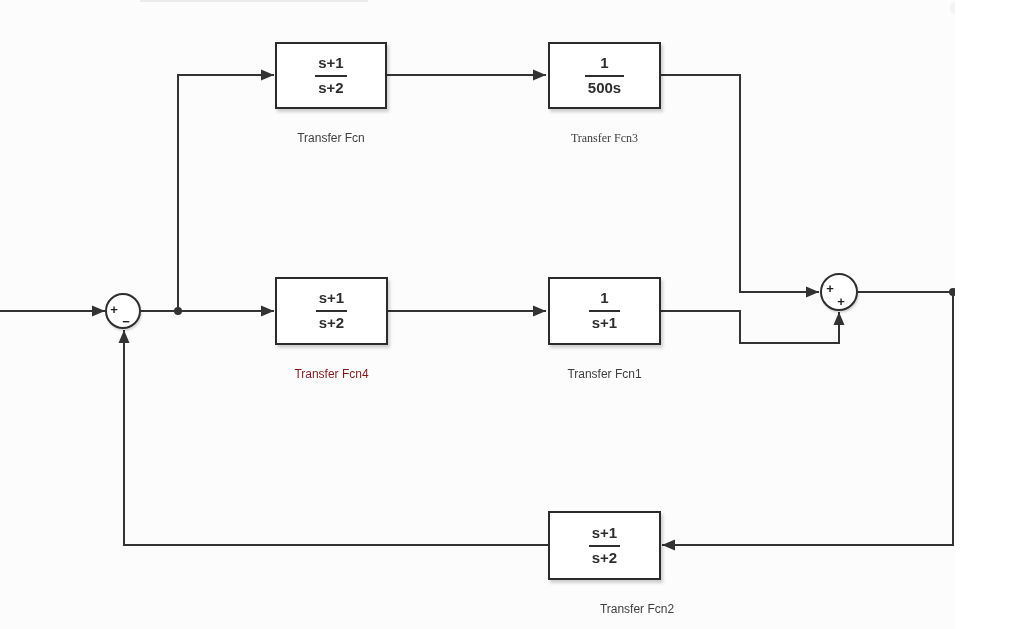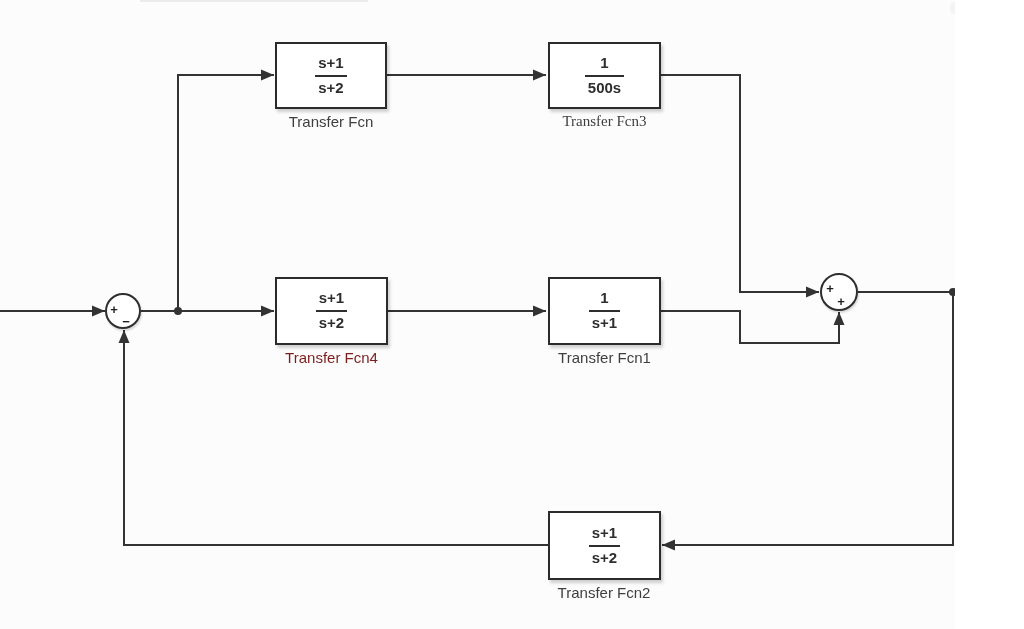--- a/index.html
+++ b/index.html
@@ -38,25 +38,26 @@
     color: #2e2e2e;
     line-height: 1.25;
     display: inline-block;
   }
   .frac .num, .frac .den { display: block; padding: 0 3px; }
   .frac .bar { height: 2px; background: #2e2e2e; margin: 2px 0; }
 
   .block-label {
     position: absolute;
     transform: translateX(-50%);
-    font-size: 15px;
+    font-size: 12px;
     color: #3f3f3f;
     white-space: nowrap;
     text-align: center;
     z-index: 2;
+    margin-top: 18px;
   }
 
   .sum {
     position: absolute;
     background: #ffffff;
     border: 2px solid #2e2e2e;
     border-radius: 50%;
     box-shadow: 1px 2px 2px rgba(0,0,0,0.15);
     z-index: 2;
   }
@@ -142,21 +143,21 @@
       </div>
     </div>
     <div class="block-label" style="left: 604.5px; top: 349px; color: rgb(63, 63, 63);">Transfer Fcn1</div>
     <div class="block" style="left: 548px; top: 511px; width: 113px; height: 69px;">
       <div class="frac">
         <span class="num">s+1</span>
         <div class="bar"></div>
         <span class="den">s+2</span>
       </div>
     </div>
-    <div class="block-label" style="left: 604px; top: 584px; color: rgb(63, 63, 63);">Transfer Fcn2</div>
+    <div class="block-label" style="left: 637px; top: 584px; color: rgb(63, 63, 63);">Transfer Fcn2</div>
     <div class="sum" style="left: 105px; top: 293px; width: 36px; height: 36px;">
       <span class="sign" style="left: 7px; top: 14px;">+</span>
       <span class="sign" style="left: 19px; top: 26px;">−</span>
     </div>
     <div class="sum" style="left: 820px; top: 273px; width: 38px; height: 38px;">
       <span class="sign" style="left: 8px; top: 13px;">+</span>
       <span class="sign" style="left: 19px; top: 26px;">+</span>
     </div>
   </div>
 

